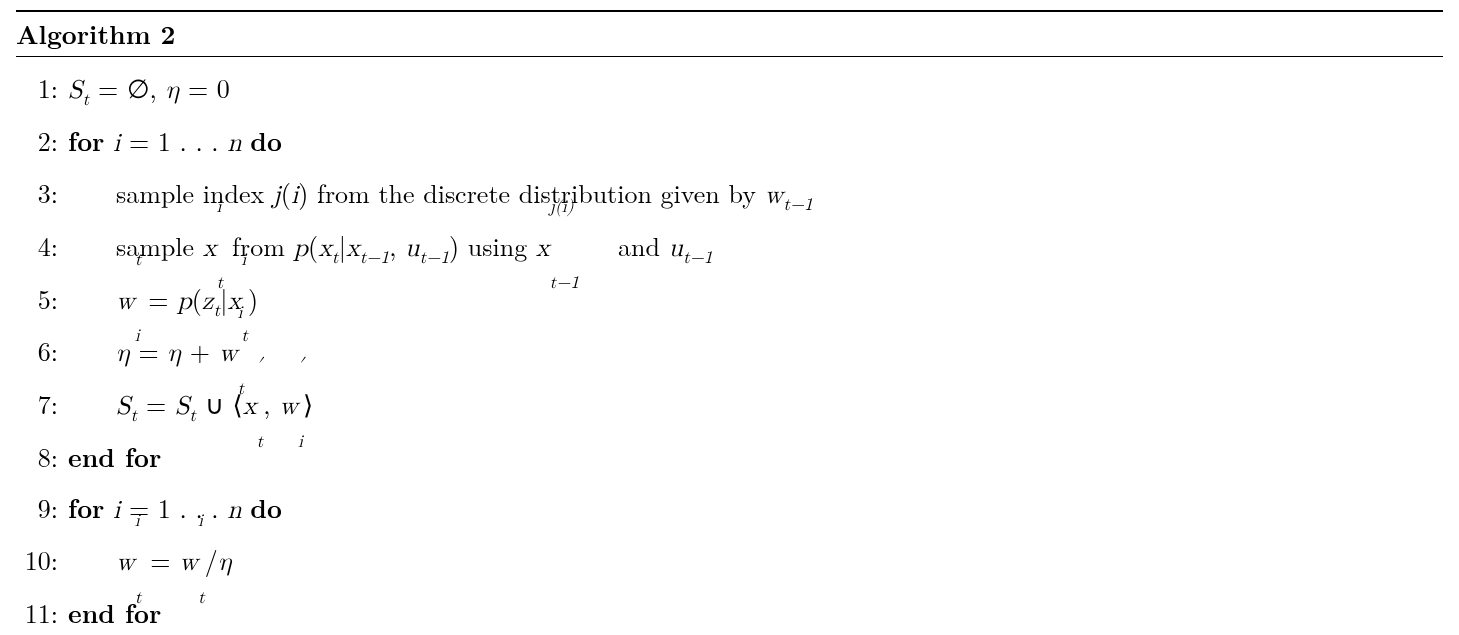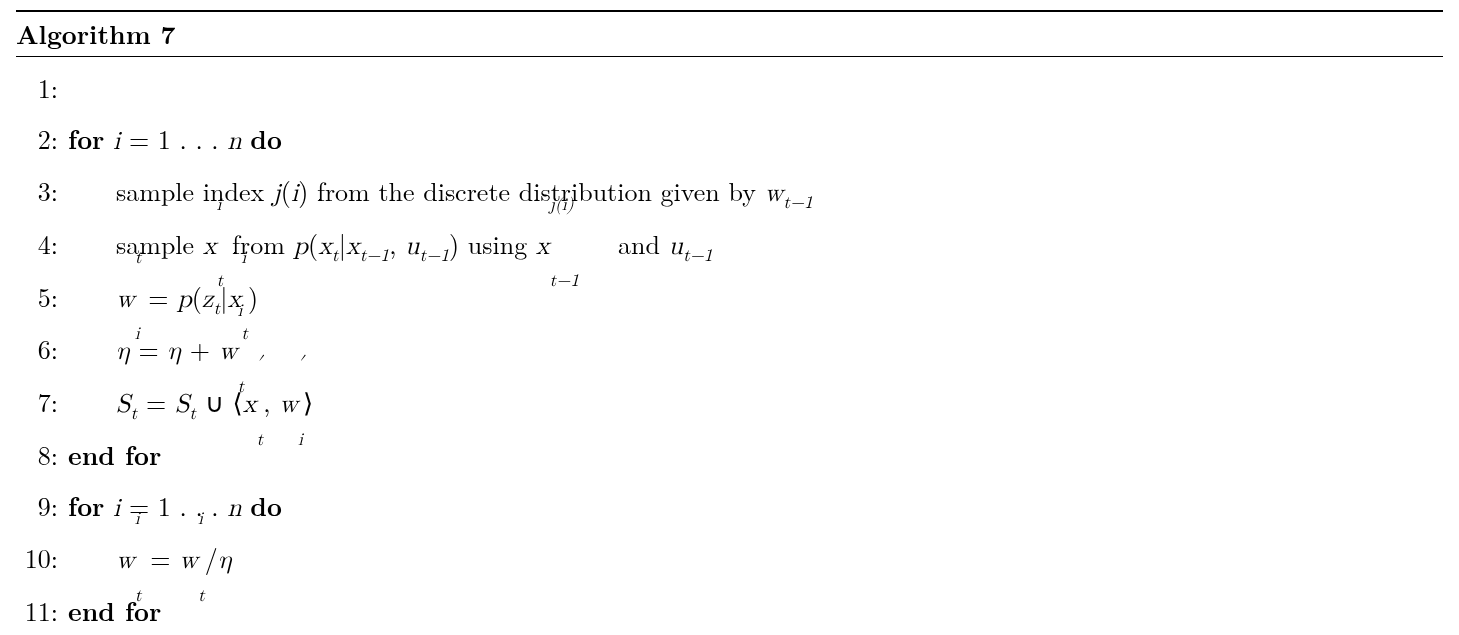--- a/index.html
+++ b/index.html
@@ -63,25 +63,26 @@
     .subsup sup { top: -0.9em; }
     .subsup sub { bottom: -0.55em; }
     .subsup .spacer { visibility: hidden; white-space: nowrap; font-size: 0.68em; }
     .nobrk { white-space: nowrap; }
   </style>
 </head>
 <body>
 
 <div class="rule-top">
   <div class="header">
-    <span class="bf">Algorithm 7</span>
+    <span class="bf">Algorithm 2</span>
   </div>
   <div class="rule-mid rule-bot" id="algo-body">
   <div class="algo-row">
         <span class="lineno">1:</span>
+        <span><span class="math">S<sub>t</sub></span> = ∅, <span class="math">η</span> = 0</span>
       </div>
       <div class="algo-row">
         <span class="lineno">2:</span>
         <span><span class="bf">for</span> <span class="math">i</span> = 1 . . . <span class="math">n</span> <span class="bf">do</span></span>
       </div>
       <div class="algo-row">
         <span class="lineno">3:</span>
         <span><span class="indent"></span>sample index <span class="math">j</span>(<span class="math">i</span>) from the discrete distribution given by <span class="math">w<sub>t−1</sub></span></span>
       </div>
       <div class="algo-row">

